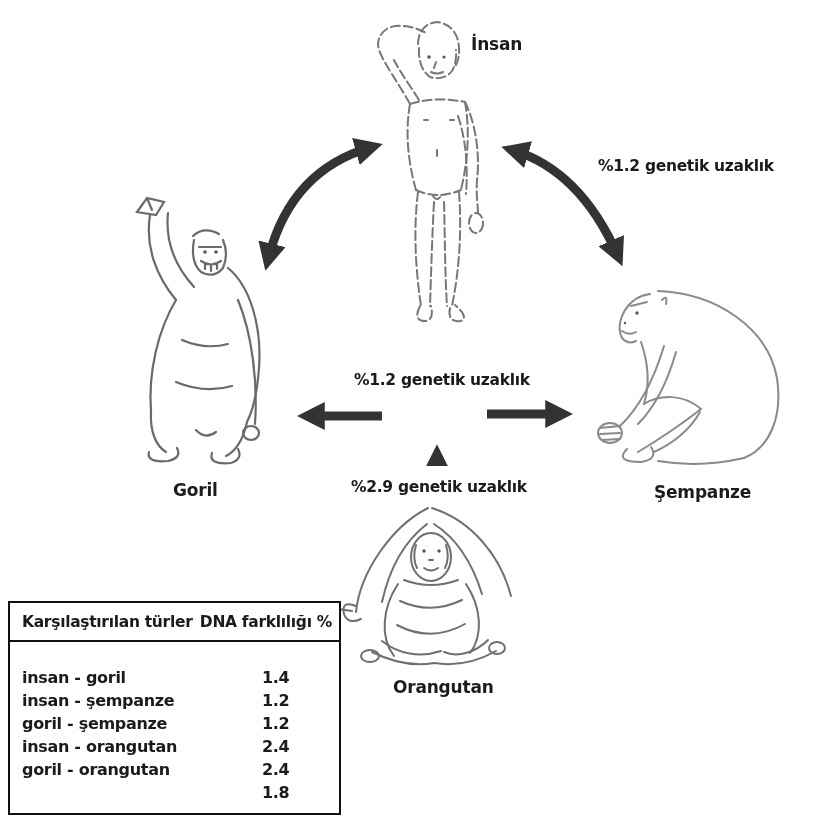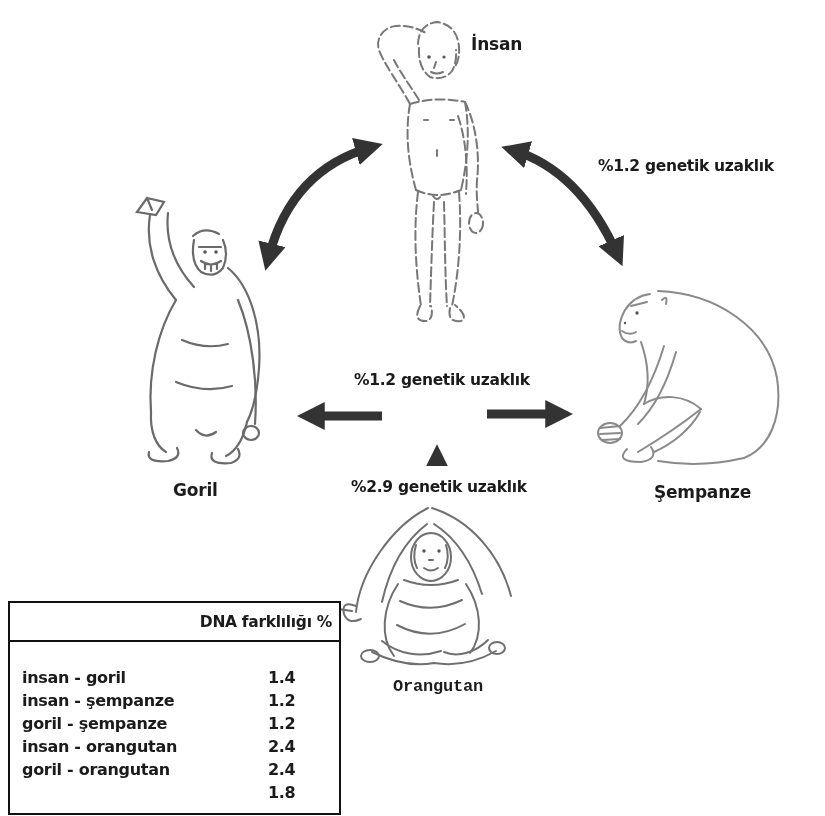--- a/index.html
+++ b/index.html
@@ -15,21 +15,21 @@
 
   .dtable { position:absolute; left:8px; top:601px; width:333px;
             border:2px solid #111; background:#ffffff; box-sizing:border-box; }
   .dtable .hdr { display:flex; align-items:center; padding:10px 5px 9px 12px;
                  border-bottom:2px solid #111; font-weight:700; font-size:15.5px;
                  letter-spacing:-0.3px; }
   .dtable .hdr .h2 { margin-left:auto; padding-right:2px; }
   .dtable .rows { padding:24px 0 9px 0; }
   .dtable .row { position:relative; padding-left:12px; height:23px; line-height:23px;
                  font-weight:700; font-size:16px; letter-spacing:-0.3px; }
-  .dtable .row .val { position:absolute; left:258px; top:0; }
+  .dtable .row .val { position:absolute; left:252px; top:0; }
 </style>
 </head>
 <body>
 
 <div id="stage">
 
   <svg width="825" height="816" viewBox="0 0 825 816">
     <defs>
       <marker id="ah" viewBox="0 0 10 10" refX="6" refY="5" markerWidth="3.1" markerHeight="3.1" orient="auto-start-reverse">
         <path d="M0,0 L10,5 L0,10 z" fill="#333333"></path>
@@ -134,28 +134,29 @@
       <path d="M382,641 C398,654 420,658 441,651"></path>
       <path d="M488,640 C476,652 458,658 444,652"></path>
       <ellipse cx="370" cy="656" rx="9" ry="6"></ellipse>
       <ellipse cx="497" cy="648" rx="8" ry="6"></ellipse>
     </g>
   </svg>
 
   <div class="lbl node-lbl" style="left:471px; top:34px;">İnsan</div>
   <div class="lbl node-lbl" style="left:173px; top:480px;">Goril</div>
   <div class="lbl node-lbl" style="left:642px; top:482px;margin-left:12px;">Şempanze</div>
-  <div class="lbl node-lbl" style="left:393px; top:677px;font-family:Liberation Mono, monospace;">Orangutan</div>
+  <div class="lbl node-lbl" style="left:393px; top:677px;">Orangutan</div>
 
   <div class="lbl edge-lbl" style="left:598px; top:157px;">%1.2 genetik uzaklık</div>
   <div class="lbl edge-lbl" style="left:354px; top:371px;">%1.2 genetik uzaklık</div>
   <div class="lbl edge-lbl" style="left:351px; top:478px;">%2.9 genetik uzaklık</div>
 
   <div class="dtable">
     <div class="hdr">
+      <span class="h1">Karşılaştırılan türler</span>
       <span class="h2">DNA farklılığı %</span>
     </div>
     <div class="rows">
       <div class="row">
         <span>insan - goril</span>
         <span class="val">1.4</span>
       </div>
       <div class="row">
         <span>insan - şempanze</span>
         <span class="val">1.2</span>

